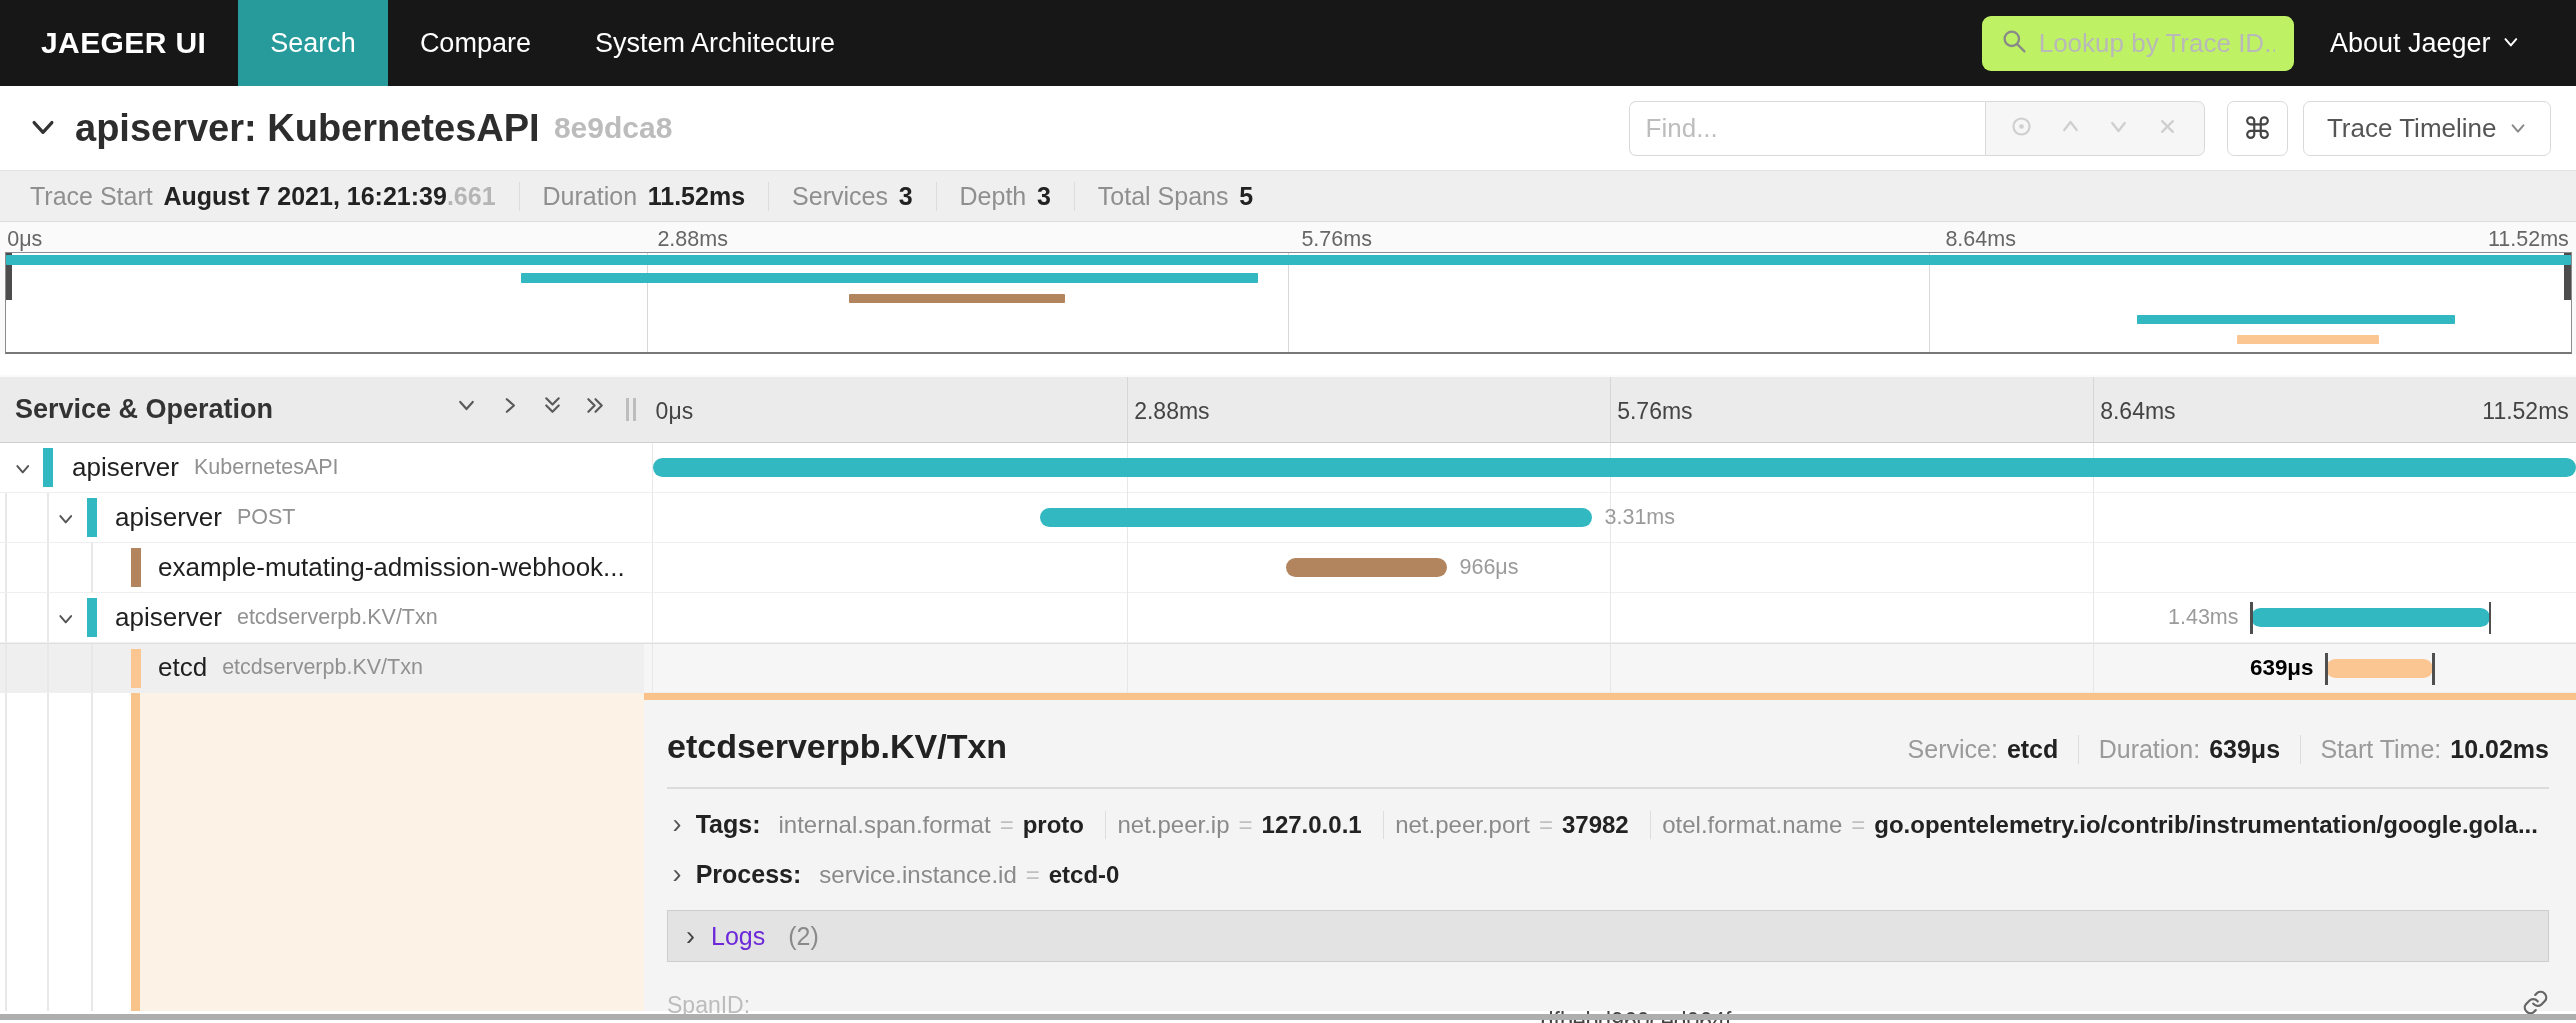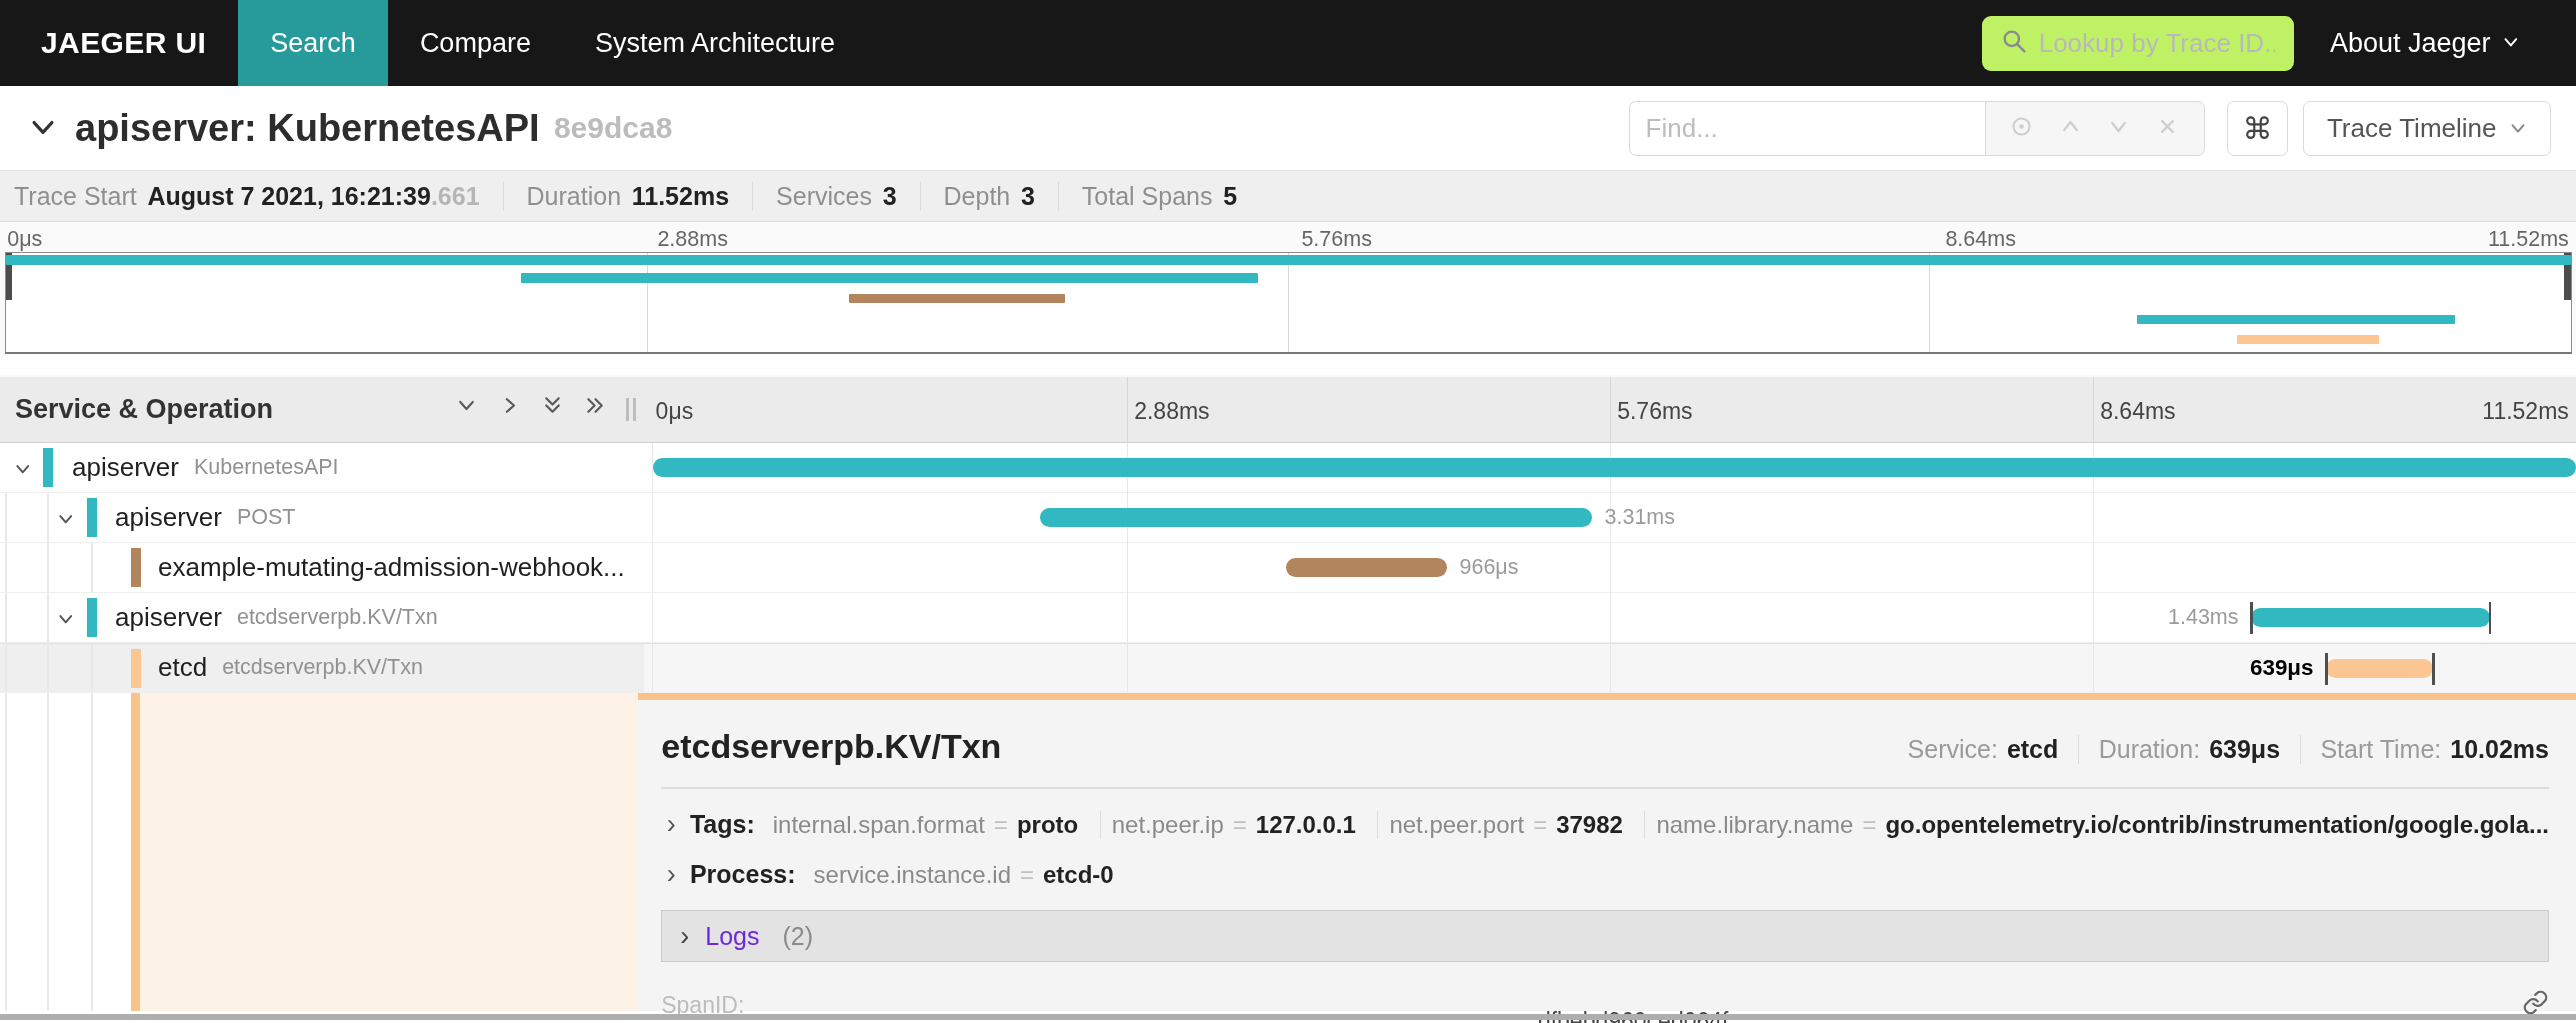--- a/index.html
+++ b/index.html
@@ -26,21 +26,21 @@
   .th-id { margin-left:14.3px; font-size:30px; color:#bcbcbc; font-weight:bold; }
   .th-right { margin-left:auto; display:flex; align-items:center; padding-right:25px; }
   .find-group { display:flex; height:55px; }
   .find-input { width:356px; height:55px; border:1.8px solid #d9d9d9; border-right:0; border-radius:7.2px 0 0 7.2px; background:#fff; padding:0 16px; font-size:26px; color:#333; outline:0; font-family:inherit;}
   .find-input::placeholder { color:#bdbdbd; }
   .find-suffix { width:220px; height:55px; background:#f6f6f6; border:1.8px solid #d9d9d9; border-radius:0 7.2px 7.2px 0; display:flex; align-items:center; justify-content:space-evenly; }
   .cmd-btn { margin-left:22.4px; width:61px; height:55px; border:1.8px solid #d9d9d9; border-radius:7.2px; background:#fff; display:flex; align-items:center; justify-content:center; font-size:30px; color:#444; cursor:pointer; }
   .tt-btn { margin-left:15px; height:55px; padding:0 23px; border:1.8px solid #d9d9d9; border-radius:7.2px; background:#fff; display:flex; align-items:center; gap:12.5px; font-size:26px; color:#555; cursor:pointer; white-space:nowrap; }
 
   
-  .stats { height:52px; background:#efefef; border-top:0.9px solid #e2e2e2; border-bottom:0.9px solid #dcdcdc; display:flex; align-items:center; padding-left:14px; font-size:25px; }
+  .stats { height:52px; background:#efefef; border-top:0.9px solid #e2e2e2; border-bottom:0.9px solid #dcdcdc; display:flex; align-items:center; padding-left:30px; font-size:25px; }
   .stat { display:flex; align-items:baseline; white-space:nowrap; }
   .stat + .stat { border-left:1.8px solid #dcdcdc; margin-left:23px; padding-left:23px; }
   .stat .lb { color:#8f8f8f; margin-right:10.7px; }
   .stat .vl { color:#222; font-weight:bold; }
   .stat .sx { color:#b5b5b5; font-weight:bold; }
 
   
   .minimap-area { background:#fafafa; padding-bottom:1.8px; }
   .mini-ticks { position:relative; height:29.5px; font-size:21.5px; color:#666; }
   .mini-ticks .mt { position:absolute; top:4.5px; white-space:nowrap; }
@@ -395,21 +395,21 @@
         </div>
       </div>
       <div class="dp-divider"></div>
       <div class="kv-row">
         <span class="arrow">›</span>
         <span class="kv-label">Tags:</span>
         <div class="kv-items">
           <span class="kv"><span class="k">internal.span.format</span><span class="eq">=</span><span class="v">proto</span></span>
           <span class="kv"><span class="k">net.peer.ip</span><span class="eq">=</span><span class="v">127.0.0.1</span></span>
           <span class="kv"><span class="k">net.peer.port</span><span class="eq">=</span><span class="v">37982</span></span>
-          <span class="kv"><span class="k">name.library.name</span><span class="eq">=</span><span class="v">go.opentelemetry.io/contrib/instrumentation/google.gola...</span></span>
+          <span class="kv"><span class="k">otel.format.name</span><span class="eq">=</span><span class="v">go.opentelemetry.io/contrib/instrumentation/google.gola...</span></span>
         </div>
       </div>
       <div class="kv-row">
         <span class="arrow">›</span>
         <span class="kv-label">Process:</span>
         <div class="kv-items">
           <span class="kv"><span class="k">service.instance.id</span><span class="eq">=</span><span class="v">etcd-0</span></span>
         </div>
       </div>
       <div class="logs-box">

